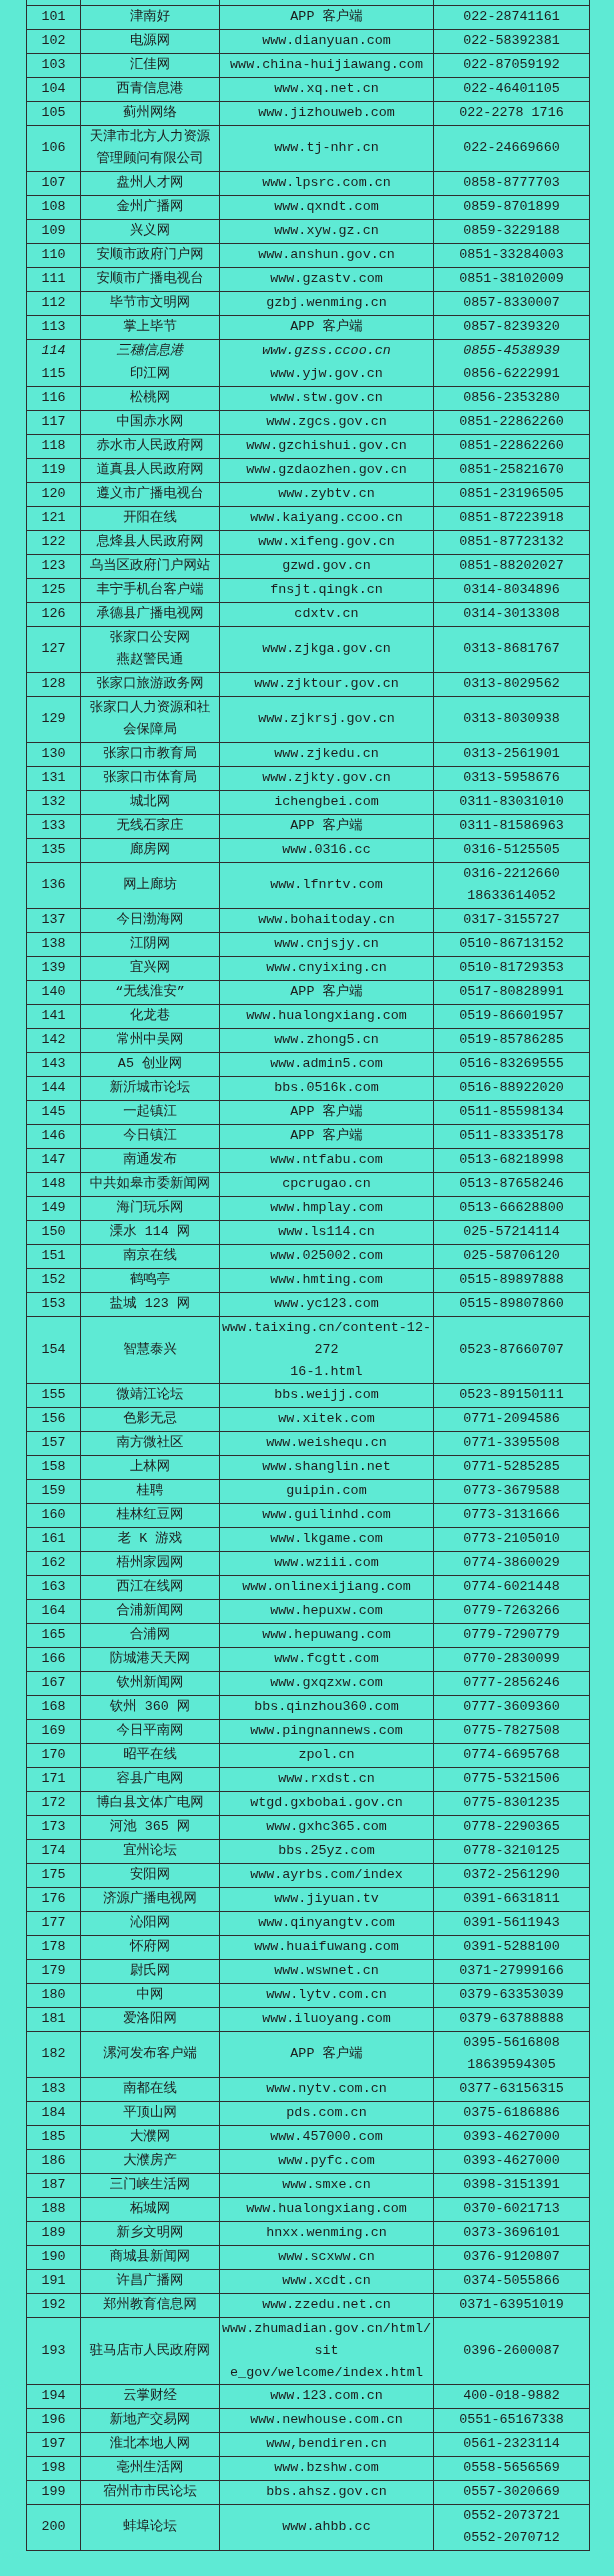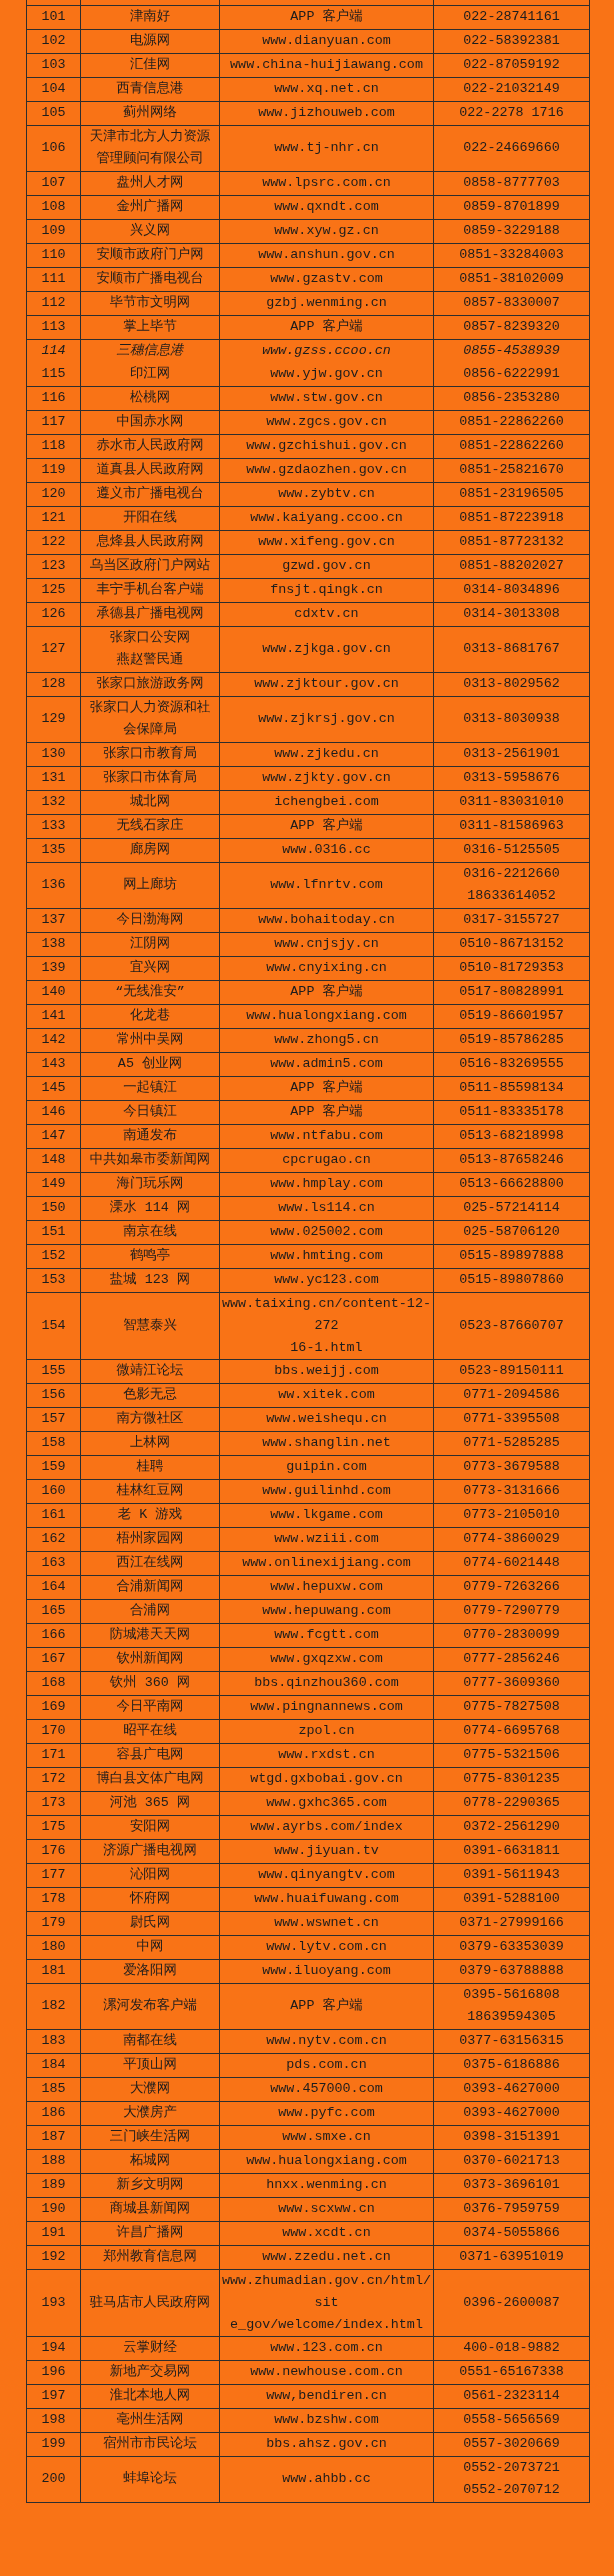--- a/index.html
+++ b/index.html
@@ -5,21 +5,21 @@
   html, body { margin: 0; padding: 0; }
   body {
     background: #ffffff;
     font-family: "Liberation Mono", "DejaVu Sans Mono", monospace;
   }
   .page {
     position: relative;
     width: 614px;
     height: 2576px;
     overflow: hidden;
-    background: #f97316;
+    background: #5eead4;
   }
   table.doc-table {
     border-collapse: collapse;
     table-layout: fixed;
     width: 564px;
     margin-left: 26px;
   }
   table.doc-table col.c-no    { width: 54px;  }
   table.doc-table col.c-name  { width: 139px; }
   table.doc-table col.c-url   { width: 214px; }
@@ -76,21 +76,21 @@
         <tr class="single">
           <td>103</td>
           <td>汇佳网</td>
           <td>www.china-huijiawang.com</td>
           <td>022-87059192</td>
         </tr>
         <tr class="single">
           <td>104</td>
           <td>西青信息港</td>
           <td>www.xq.net.cn</td>
-          <td>022-21032149</td>
+          <td>022-46401105</td>
         </tr>
         <tr class="single">
           <td>105</td>
           <td>蓟州网络</td>
           <td>www.jizhouweb.com</td>
           <td>022-2278 1716</td>
         </tr>
         <tr class="tall">
           <td>106</td>
           <td>天津市北方人力资源
@@ -305,20 +305,26 @@
           <td>www.zhong5.cn</td>
           <td>0519-85786285</td>
         </tr>
         <tr class="single">
           <td>143</td>
           <td>A5 创业网</td>
           <td>www.admin5.com</td>
           <td>0516-83269555</td>
         </tr>
         <tr class="single">
+          <td>144</td>
+          <td>新沂城市论坛</td>
+          <td>bbs.0516k.com</td>
+          <td>0516-88922020</td>
+        </tr>
+        <tr class="single">
           <td>145</td>
           <td>一起镇江</td>
           <td>APP 客户端</td>
           <td>0511-85598134</td>
         </tr>
         <tr class="single">
           <td>146</td>
           <td>今日镇江</td>
           <td>APP 客户端</td>
           <td>0511-83335178</td>
@@ -480,20 +486,26 @@
           <td>wtgd.gxbobai.gov.cn</td>
           <td>0775-8301235</td>
         </tr>
         <tr class="single">
           <td>173</td>
           <td>河池 365 网</td>
           <td>www.gxhc365.com</td>
           <td>0778-2290365</td>
         </tr>
         <tr class="single">
+          <td>174</td>
+          <td>宜州论坛</td>
+          <td>bbs.25yz.com</td>
+          <td>0778-3210125</td>
+        </tr>
+        <tr class="single">
           <td>175</td>
           <td>安阳网</td>
           <td>www.ayrbs.com/index</td>
           <td>0372-2561290</td>
         </tr>
         <tr class="single">
           <td>176</td>
           <td>济源广播电视网</td>
           <td>www.jiyuan.tv</td>
           <td>0391-6631811</td>
@@ -574,21 +586,21 @@
         <tr class="single">
           <td>189</td>
           <td>新乡文明网</td>
           <td>hnxx.wenming.cn</td>
           <td>0373-3696101</td>
         </tr>
         <tr class="single">
           <td>190</td>
           <td>商城县新闻网</td>
           <td>www.scxww.cn</td>
-          <td>0376-7959759</td>
+          <td>0376-9120807</td>
         </tr>
         <tr class="single">
           <td>191</td>
           <td>许昌广播网</td>
           <td>www.xcdt.cn</td>
           <td>0374-5055866</td>
         </tr>
         <tr class="single">
           <td>192</td>
           <td>郑州教育信息网</td>

